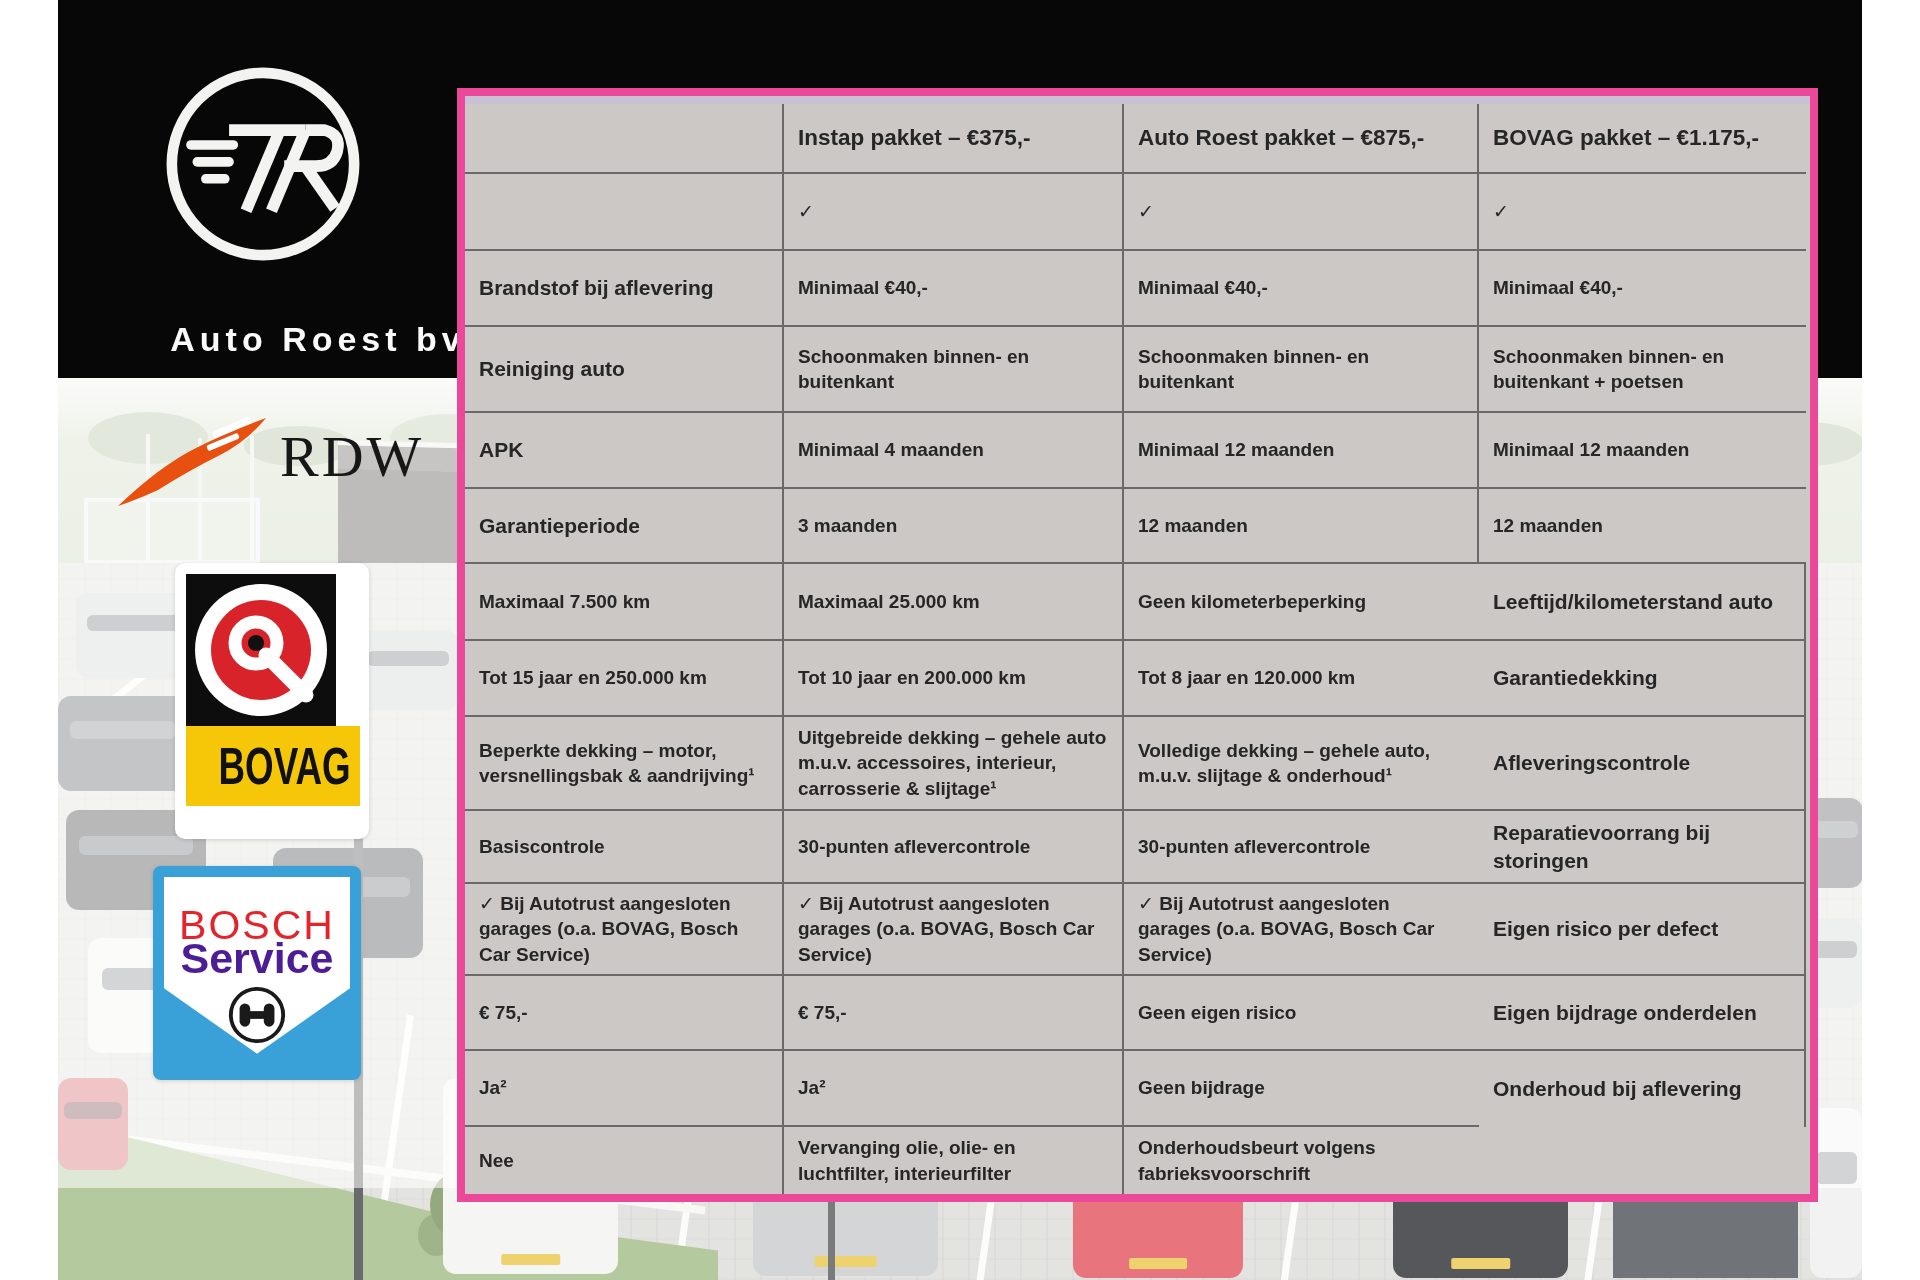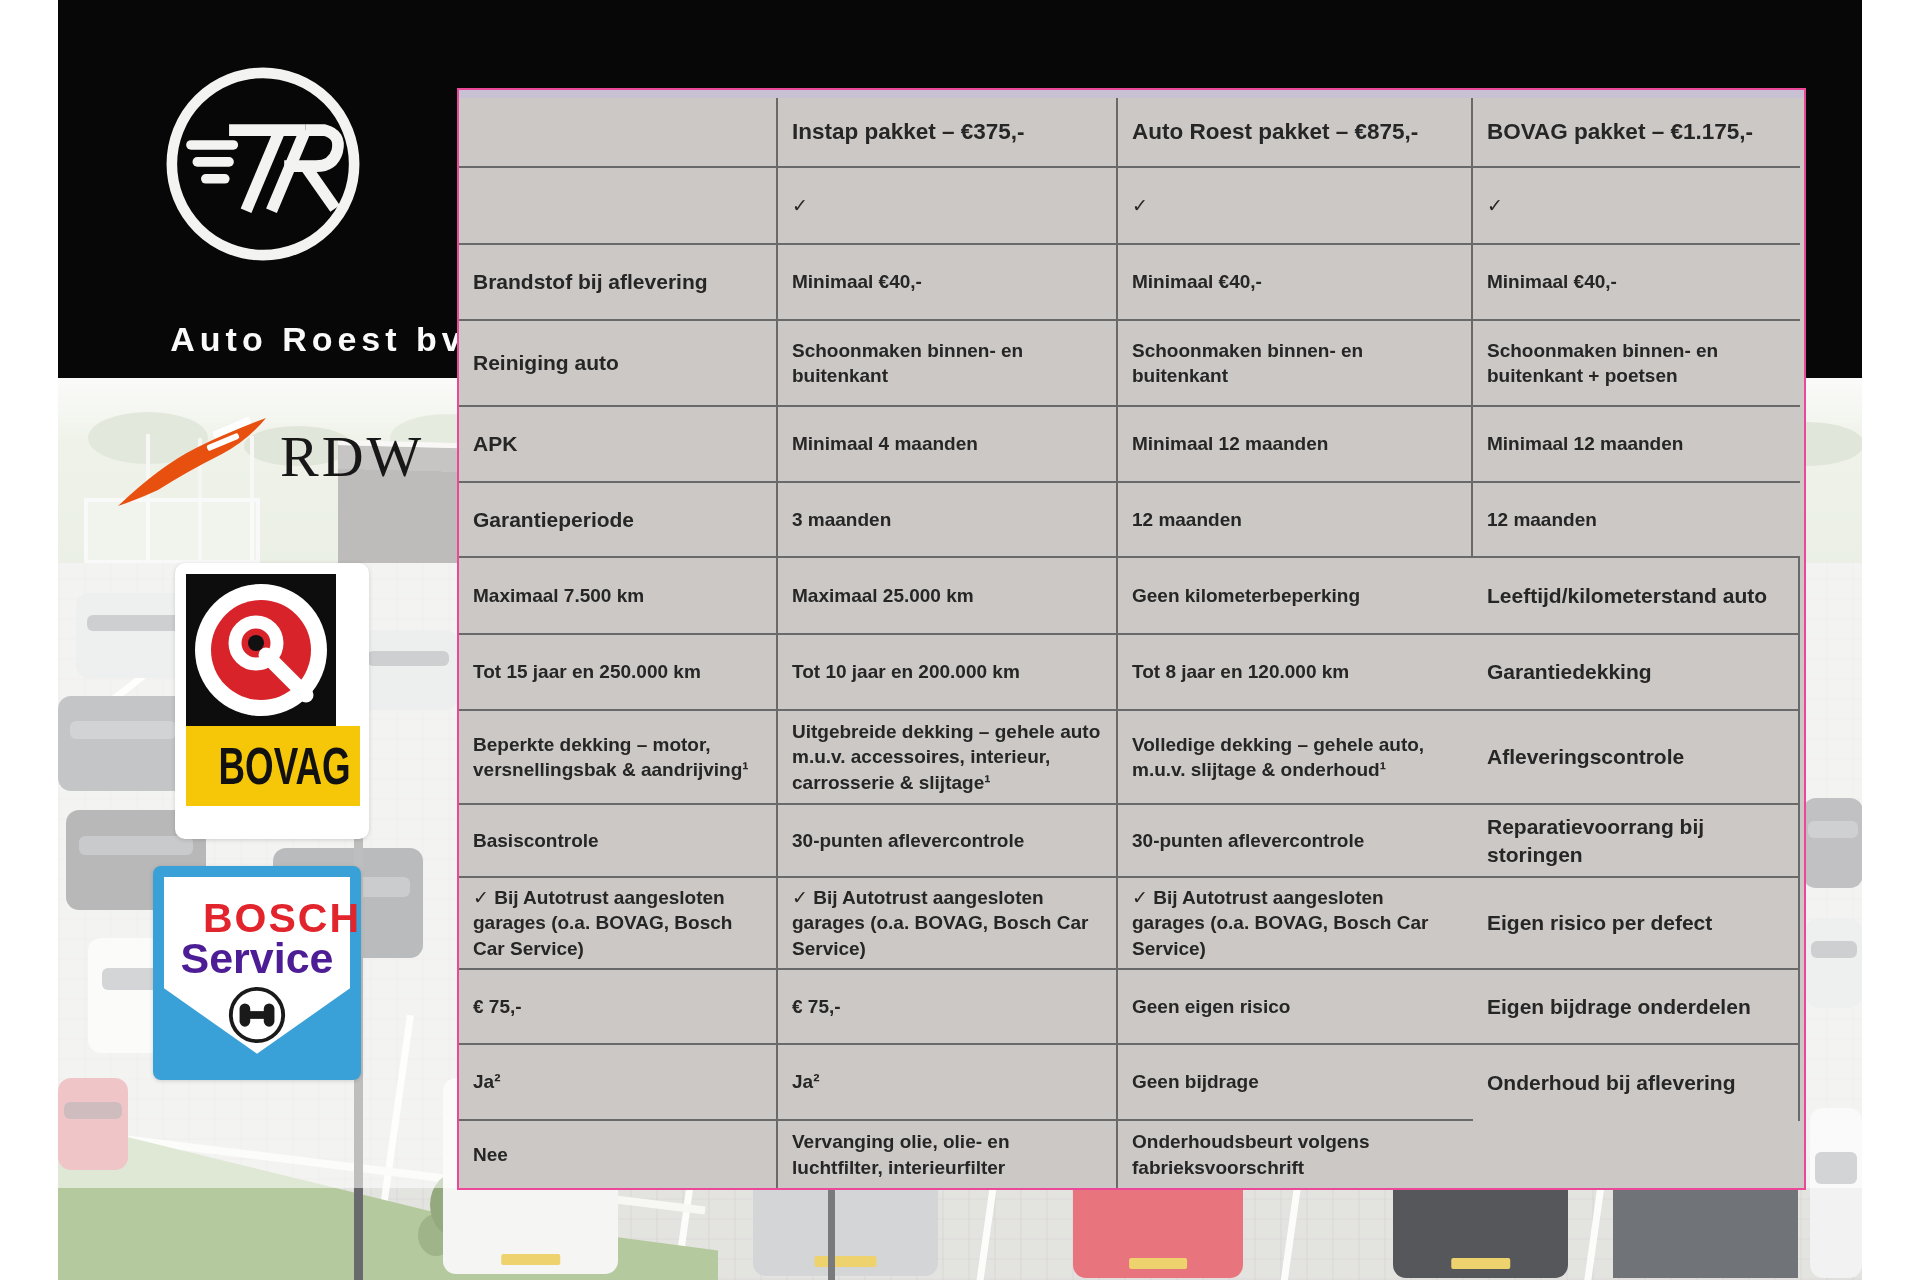--- a/index.html
+++ b/index.html
@@ -60,29 +60,29 @@
   .bovag-card{position:absolute;left:175px;top:563px;width:172px;height:254px;background:#ffffff;
         border-radius:10px;padding:11px 11px;z-index:20;box-shadow:0 1px 4px rgba(0,0,0,.15);}
   .bovag-top{width:150px;height:152px;background:#0d0d0d;}
   .bovag-band{width:150px;height:80px;background:#f6c708;display:flex;align-items:center;justify-content:center;padding-left:24px;}
   .bovag-band span{font-size:46px;font-weight:800;color:#111;transform:scaleX(.8) scaleY(1.12);letter-spacing:0px;}
 
   .bosch-card{position:absolute;left:153px;top:866px;width:208px;height:214px;background:#3aa0d8;
         border-radius:8px;z-index:20;box-shadow:0 1px 4px rgba(0,0,0,.15);}
   .bosch-shield{position:absolute;left:11px;top:11px;width:186px;height:192px;background:#ffffff;
         clip-path:polygon(0 0,100% 0,100% 58%,50% 92%,0 58%);}
-  .bosch-line1{position:absolute;left:0;top:29px;width:100%;text-align:right;color:#e2242c;
-        font-size:41px;font-weight:700;letter-spacing:2px;}
+  .bosch-line1{position:absolute;left:0;top:36px;width:100%;text-align:center;color:#e2242c;
+        font-size:41px;font-weight:400;letter-spacing:2px;}
   .bosch-line2{position:absolute;left:0;top:68px;width:100%;text-align:center;color:#4c1d95;
         font-size:43px;font-weight:700;}
   .bosch-sym{position:absolute;left:50%;top:118px;transform:translateX(-50%);width:62px;height:62px;}
 
   
   .table-wrap{position:absolute;left:457px;top:88px;width:1345px;z-index:30;
-        border:2px solid #ec4899;background:#cbc8c5;}
+        border:8px solid #ec4899;background:#cbc8c5;}
   .accent-strip{height:8px;background:#c7c1d3;}
   .grid{display:grid;grid-template-columns:319px 340px 355px 327px;
         grid-template-rows:70px 77px 76px 86px 76px 75px 77px 76px 94px 73px 92px 75px 76px 67px;}
   .tcell{box-sizing:border-box;border-right:2px solid #696969;border-bottom:2px solid #696969;
         display:flex;align-items:center;padding:6px 14px;color:#262626;font-weight:700;
         font-size:19px;line-height:1.32;background:#cbc8c5;}
   .tcell.lastcol{border-right:none;}
   .tcell.lastrow{border-bottom:none;}
   .tcell.header{font-size:22.5px;}
   .tcell.label{font-size:21px;}

